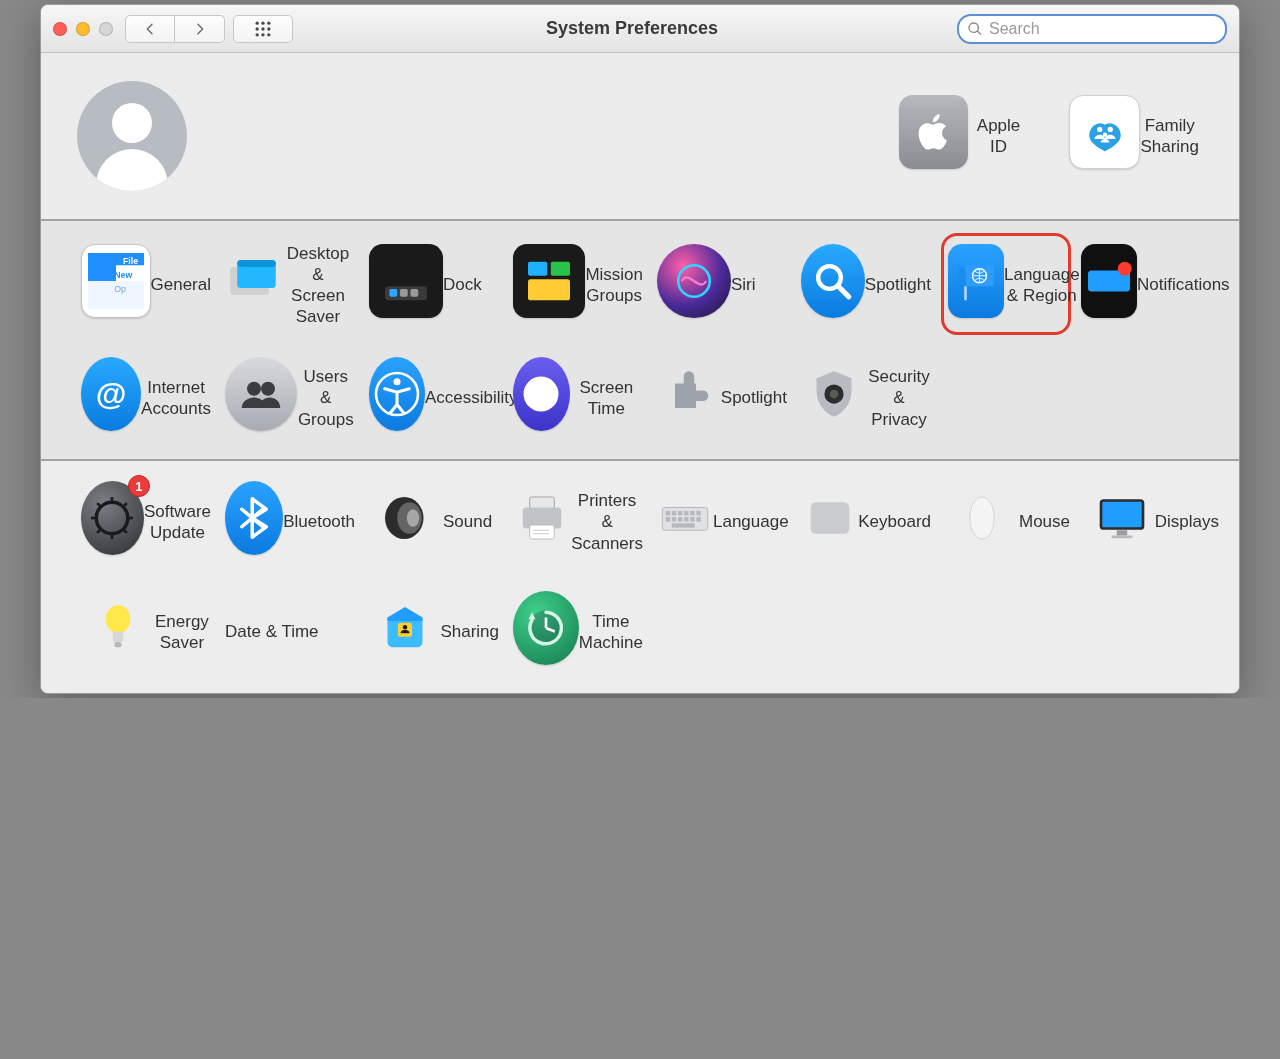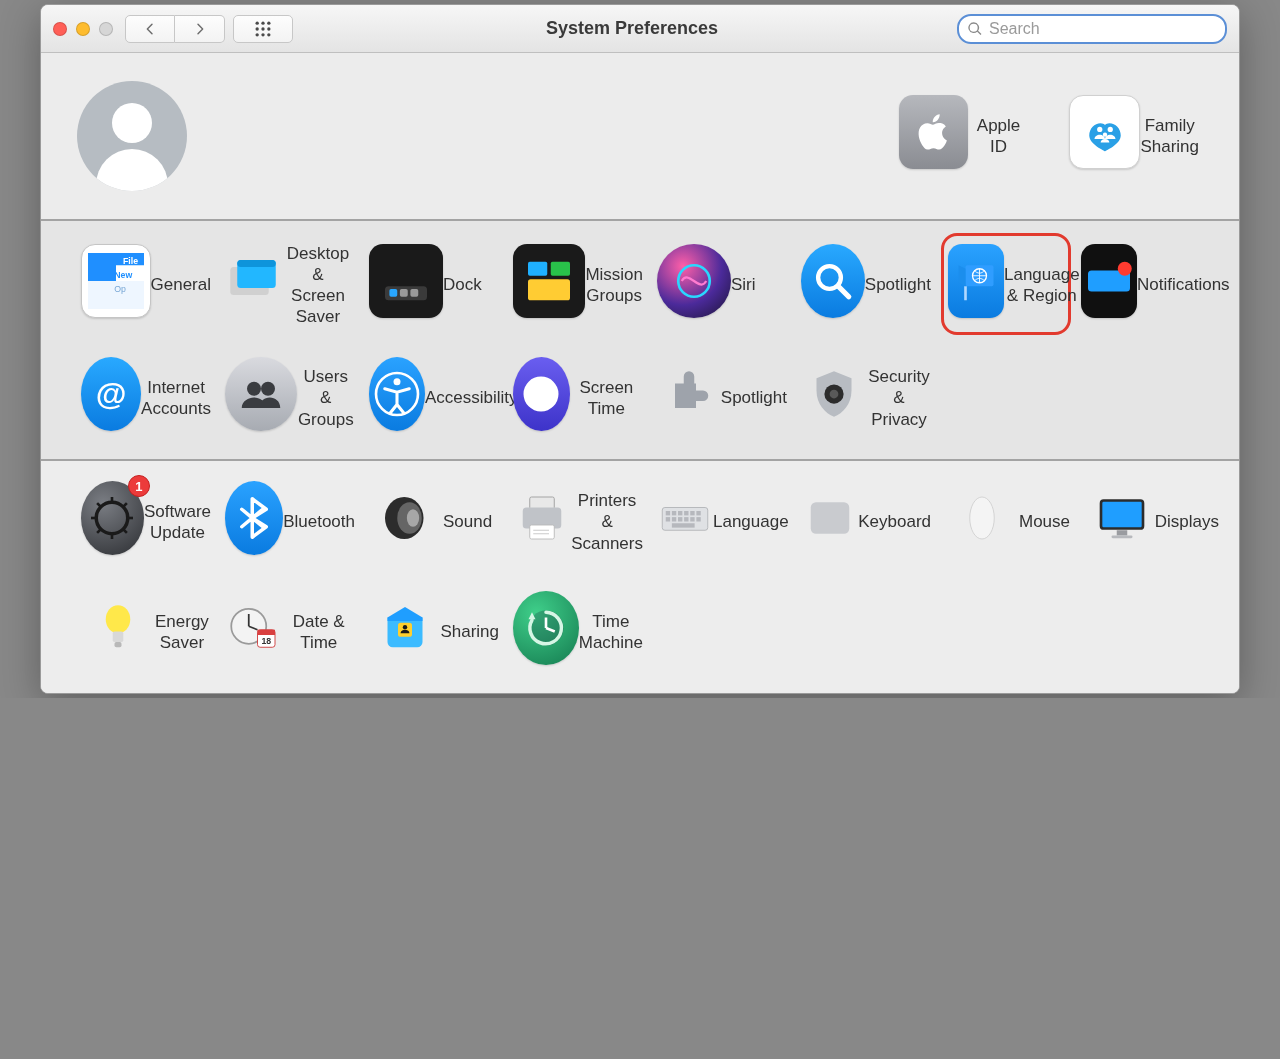--- a/index.html
+++ b/index.html
@@ -457,30 +457,20 @@
           <svg viewBox="0 0 64 64">
               <ellipse cx="32" cy="22" rx="14" ry="16" fill="#ffe84a"></ellipse>
               <rect x="26" y="36" width="12" height="12" rx="2" fill="#d8d8d8"></rect>
               <rect x="28" y="48" width="8" height="6" rx="2" fill="#b8b8b8"></rect>
             </svg>
         </div>
         <div class="label">Energy
 Saver</div>
       </div>
       <div class="pref-item">
-        <div class="icon-box" style="background:transparent;box-shadow:none;">
-          <svg viewBox="0 0 64 64">
-              <circle cx="26" cy="30" r="20" fill="#f3f3f3" stroke="#9a9a9a" stroke-width="2"></circle>
-              <line x1="26" y1="30" x2="26" y2="16" stroke="#333" stroke-width="2"></line>
-              <line x1="26" y1="30" x2="36" y2="34" stroke="#333" stroke-width="2"></line>
-              <rect x="36" y="34" width="20" height="20" rx="3" fill="#fff" stroke="#c33"></rect>
-              <rect x="36" y="34" width="20" height="6" fill="#d94040"></rect>
-              <text x="46" y="50" font-size="10" text-anchor="middle" fill="#333" font-weight="700">18</text>
-            </svg>
-        </div>
         <div class="label">Date &amp; Time</div>
       </div>
       <div class="pref-item">
         <div class="icon-box" style="background:transparent;box-shadow:none;">
           <svg viewBox="0 0 64 64">
               <path d="M12 20h40v28a6 6 0 01-6 6H18a6 6 0 01-6-6V20z" fill="#3cbbff"></path>
               <path d="M12 20l20-12 20 12v4H12v-4z" fill="#1f9eff"></path>
               <rect x="24" y="26" width="16" height="16" rx="3" fill="#ffcf2e"></rect>
               <circle cx="32" cy="31" r="2.5" fill="#1a1a1a"></circle>
               <path d="M27 38c0-3 3-4 5-4s5 1 5 4z" fill="#1a1a1a"></path>

